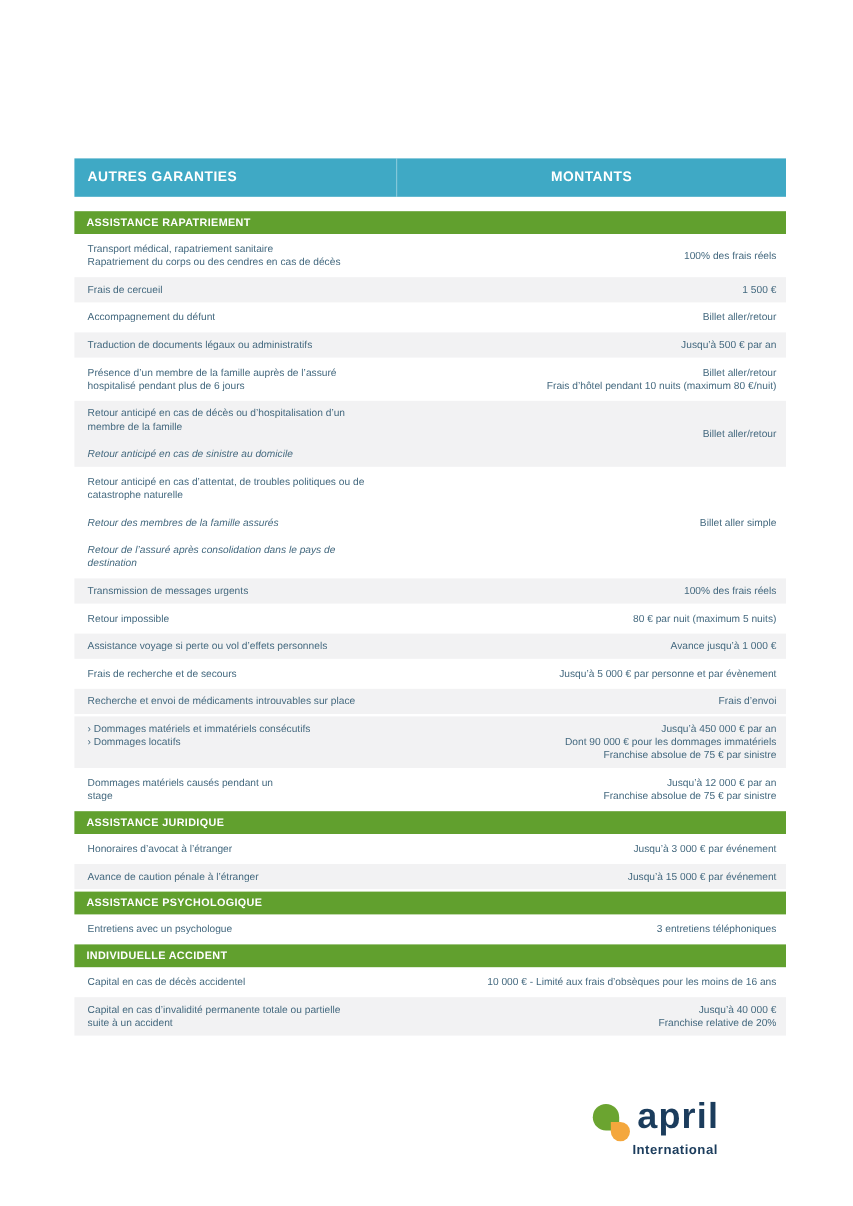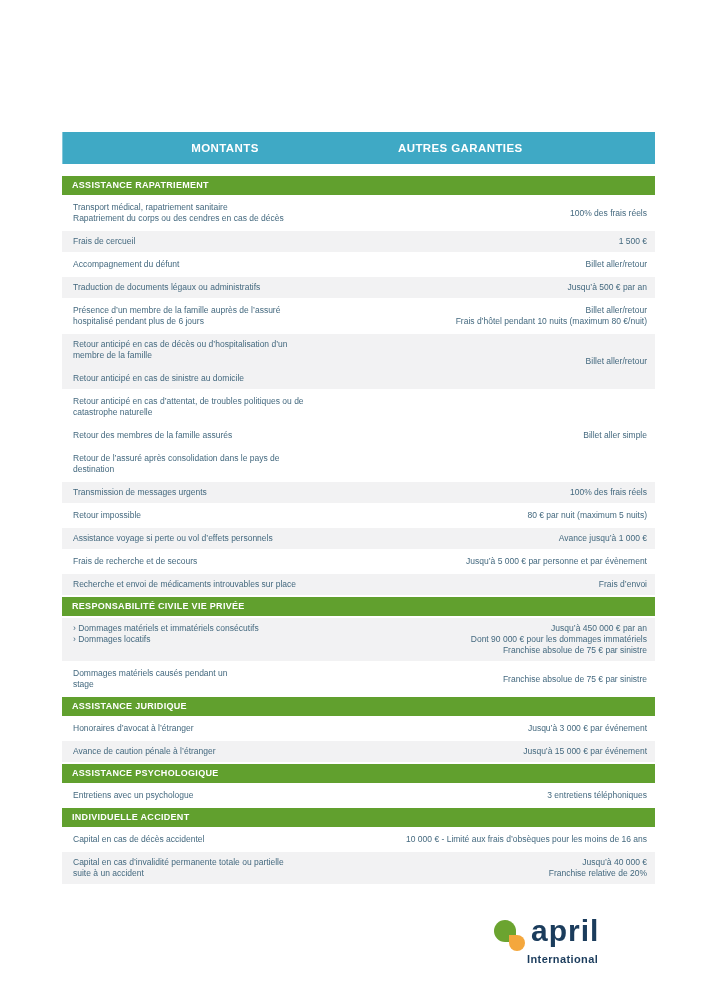--- a/index.html
+++ b/index.html
@@ -33,21 +33,21 @@
   }
   .section-title:first-child{margin-top:12px;}
 
   .row{display:flex;margin-bottom:2px;}
   .row.gray{background:var(--gray);gap:36px;}
   .row .label{
     width:268px;padding:5px 4px 5px 11px;
     font-size:8.5px;line-height:11px;color:var(--text);
   }
   .row .label p{white-space:pre-line;}
-  .row .label p + p{margin-top:12px;}
+  .row .label p + p{margin-top:12px;font-style:italic;}
   .row .amount{
     flex:1;display:flex;flex-direction:column;justify-content:center;
     text-align:right;font-size:8.5px;line-height:11px;color:var(--text);
     padding:5px 8px;
   }
 
   
   .logo{position:absolute;left:494px;top:916px;width:132px;height:62px;}
   .leaf{position:absolute;}
   .leaf.green{left:0;top:4px;width:22px;height:22px;background:var(--leafg);border-radius:55% 55% 0 55%;}
@@ -61,22 +61,22 @@
     font-size:11px;font-weight:bold;color:var(--navy);letter-spacing:.4px;
   }
 </style>
 </head>
 <body>
 
 <div class="page">
 
   <div class="benefits-table">
     <div class="thead">
+      <div class="th c1">AUTRES GARANTIES</div>
       <div class="th c2">MONTANTS</div>
-      <div class="th c1">AUTRES GARANTIES</div>
     </div>
     <div id="table-body">
         <div class="section-title">ASSISTANCE RAPATRIEMENT</div>
         <div class="row white">
           <div class="label">
             <p>Transport médical, rapatriement sanitaire
 Rapatriement du corps ou des cendres en cas de décès</p>
           </div>
           <div class="amount">
             <div>100% des frais réels</div>
@@ -171,38 +171,38 @@
           </div>
         </div>
         <div class="row gray">
           <div class="label">
             <p>Recherche et envoi de médicaments introuvables sur place</p>
           </div>
           <div class="amount">
             <div>Frais d’envoi</div>
           </div>
         </div>
-        <div class="section-title">RESPONSABILITÉ CIVILE VIE PRIVÉE</div>
         <div class="row gray">
           <div class="label">
             <p>› Dommages matériels et immatériels consécutifs
 › Dommages locatifs</p>
           </div>
           <div class="amount">
             <div>Jusqu’à 450 000 € par an</div>
             <div>Dont 90 000 € pour les dommages immatériels</div>
             <div>Franchise absolue de 75 € par sinistre</div>
           </div>
         </div>
         <div class="row white">
           <div class="label">
             <p>Dommages matériels causés pendant un
 stage</p>
           </div>
           <div class="amount">
+            <div>Jusqu’à 12 000 € par an</div>
             <div>Franchise absolue de 75 € par sinistre</div>
           </div>
         </div>
         <div class="section-title">ASSISTANCE JURIDIQUE</div>
         <div class="row white">
           <div class="label">
             <p>Honoraires d’avocat à l’étranger</p>
           </div>
           <div class="amount">
             <div>Jusqu’à 3 000 € par événement</div>

